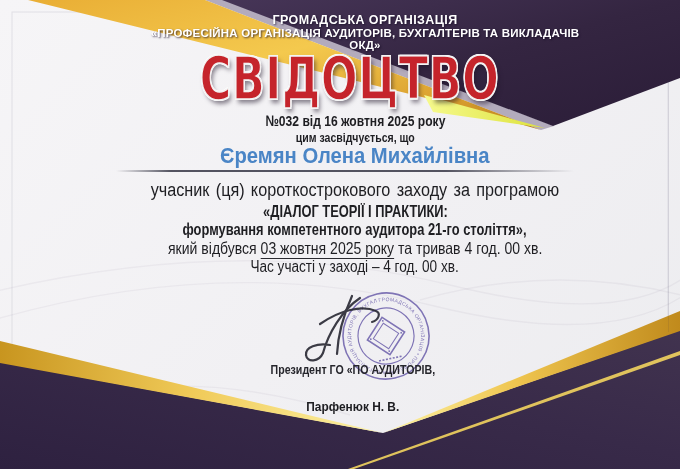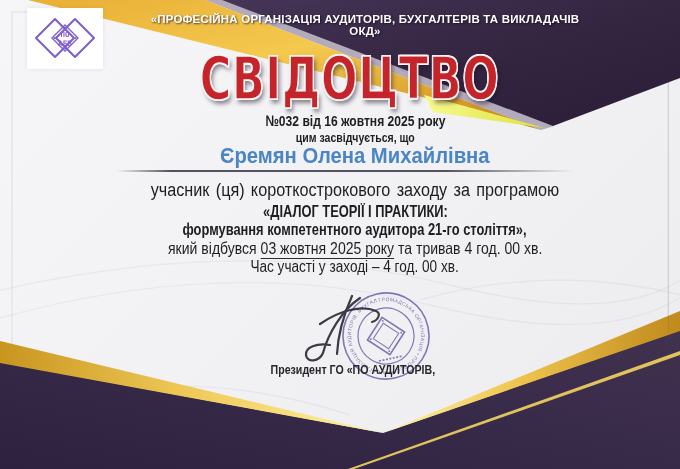--- a/index.html
+++ b/index.html
@@ -118,37 +118,23 @@
 
     <polygon points="222,0 680,0 680,78 553,126" fill="url(#gPurpleTop)"></polygon>
 
     <polygon points="28,0 205,0 541,130 430,99" fill="url(#gGoldTop)"></polygon>
 
     <polygon points="424,95 545,128 433,112" fill="url(#gSliver)"></polygon>
   </svg>
 
   <div id="fold" class="abs"></div>
 
-  <div id="logo" class="abs">
-    <svg width="76" height="61" viewBox="0 0 76 61">
-      <g fill="none" stroke="#7d5ec9" stroke-width="2" stroke-linejoin="round">
-        <polygon points="28,11 47,30 28,49 9,30"></polygon>
-        <polygon points="48,11 67,30 48,49 29,30"></polygon>
-      </g>
-      <polygon points="38,17 51,30 38,43 25,30" fill="none" stroke="#7d5ec9" stroke-width="1.4"></polygon>
-      <circle cx="27.5" cy="30" r="1" fill="#7d5ec9"></circle>
-      <circle cx="48.5" cy="30" r="1" fill="#7d5ec9"></circle>
-      <circle cx="38" cy="19.5" r="0.8" fill="#7d5ec9"></circle>
-      <circle cx="38" cy="40.5" r="0.8" fill="#7d5ec9"></circle>
-      <text x="38" y="28.5" text-anchor="middle" font-size="7.5" font-weight="bold" fill="#8a5fd0" font-family="DejaVu Sans Mono, monospace">ПО</text>
-      <text x="38" y="37.5" text-anchor="middle" font-size="7.5" font-weight="bold" fill="#8a5fd0" font-family="DejaVu Sans Mono, monospace">АБВ</text>
-    </svg>
-  </div>
 
   <div id="org" class="abs ctr">
+    <div class="l1">ГРОМАДСЬКА ОРГАНІЗАЦІЯ</div>
     <div class="l2">«ПРОФЕСІЙНА ОРГАНІЗАЦІЯ АУДИТОРІВ, БУХГАЛТЕРІВ ТА ВИКЛАДАЧІВ ОКД»</div>
   </div>
 
   <div id="title" class="abs ctr">
     <span class="t cond">СВІДОЦТВО</span>
   </div>
 
   <div id="numline" class="abs ctr ink">
     <span class="cond sx78">№032 від 16 жовтня  2025 року</span>
   </div>
@@ -197,14 +183,17 @@
     <g fill="none" stroke="#23232e" stroke-width="2.2" stroke-linecap="round" opacity="0.88">
       <path d="M 352,296 C 344,314 338,334 337,354"></path>
       <path d="M 360,298 C 342,310 328,334 323,353 C 319,362 307,363 306,355 C 305,347 317,343 330,345"></path>
       <path d="M 320,324 C 340,310 362,305 376,311 C 381,313 379,320 372,322"></path>
     </g>
   </svg>
 
   <div id="roles" class="abs ctr">
     <div class="r"><span class="cond sx82 sx85">Президент ГО «ПО АУДИТОРІВ,</span></div>
   </div>
+  <div id="signame" class="abs ctr">
+    <span class="cond sx88">Парфенюк Н. В.</span>
+  </div>
 
 </div>
 
 </body></html>

